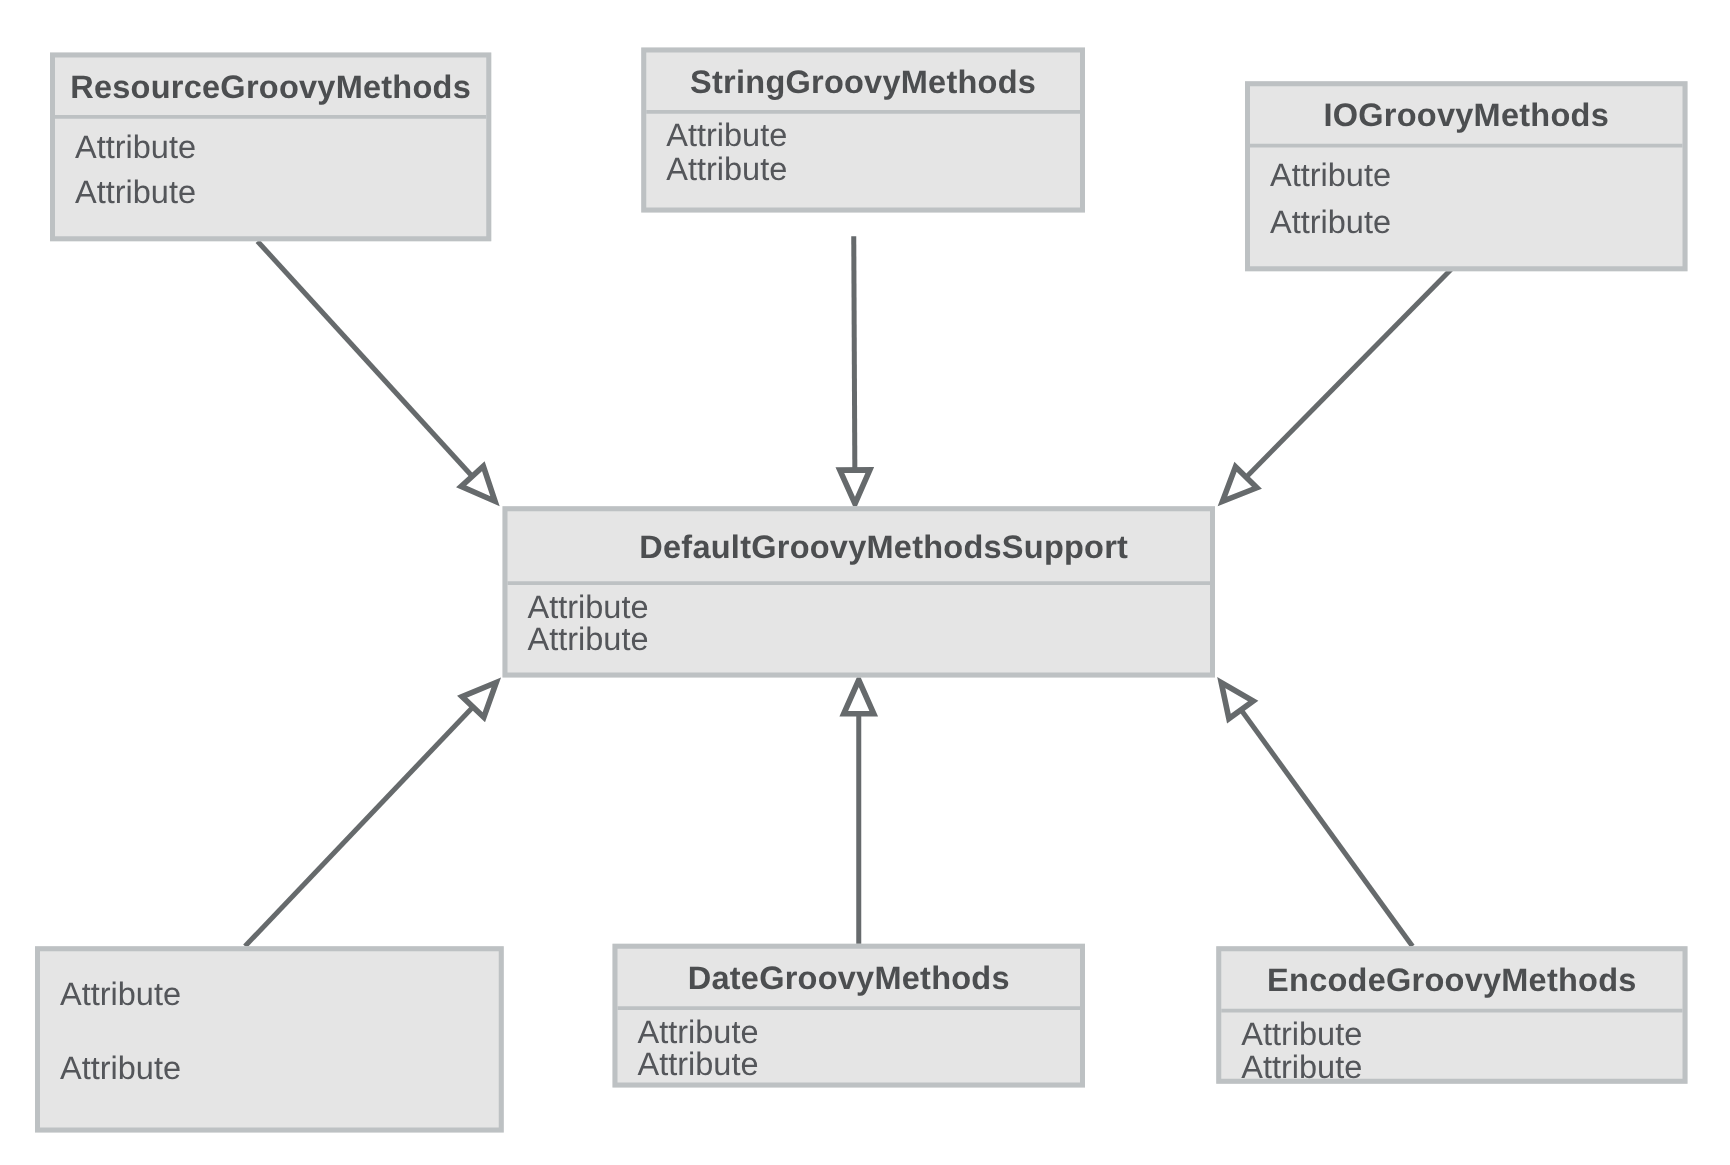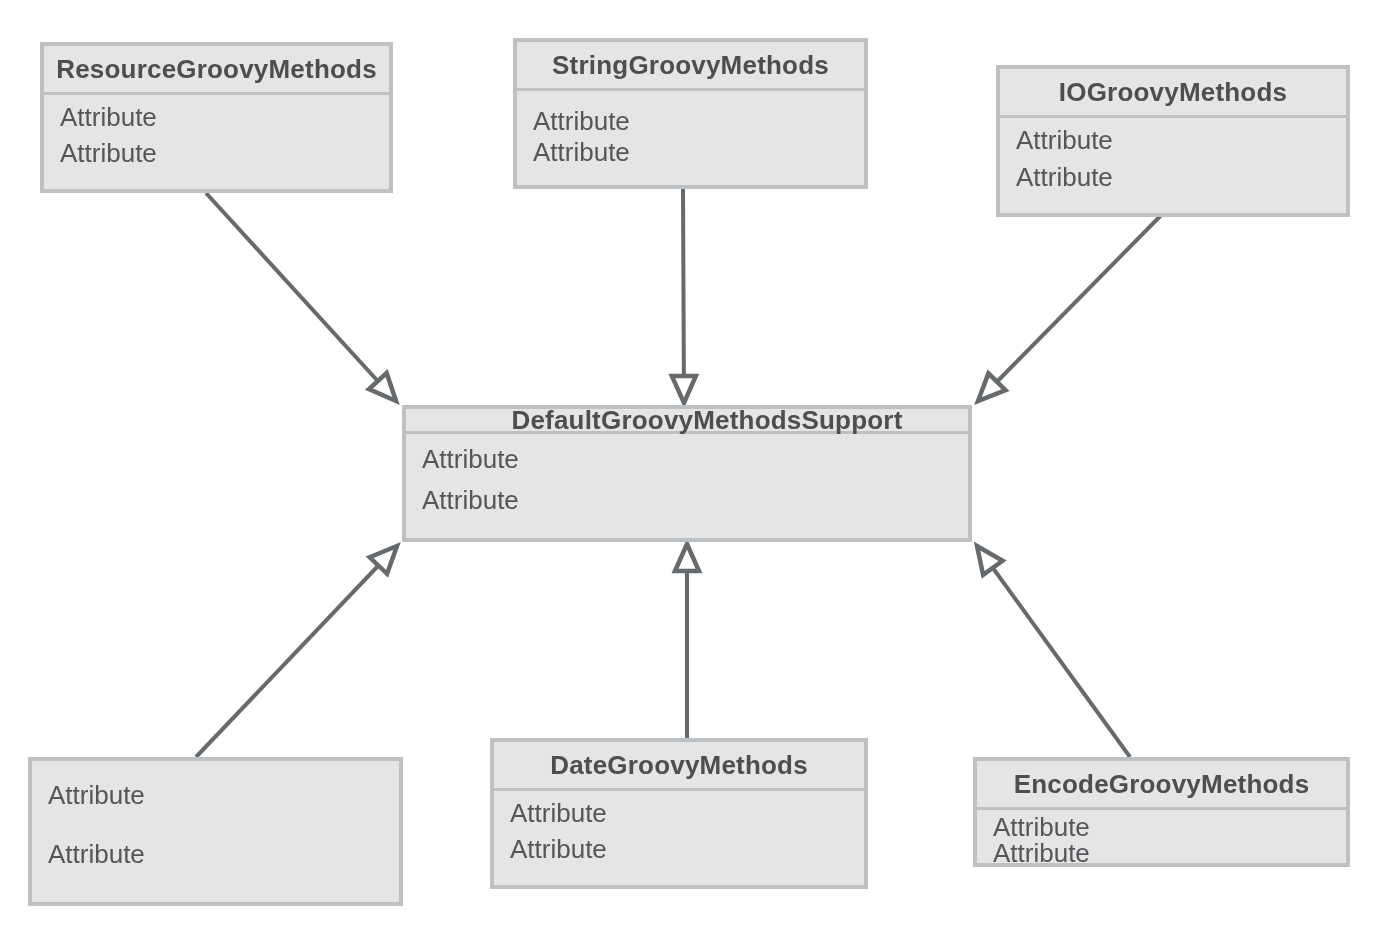--- a/index.html
+++ b/index.html
@@ -52,26 +52,26 @@
     justify-content: space-around;
     padding: 4px 0 18px 16px;
   }
   .uml-attr {
     font-size: 26px;
     color: var(--attr_text);
     line-height: 1;
   }
   
   .node-resource { left: 40px;  top: 42px;  width: 353px; height: 151px; }
-  .node-string   { left: 513px; top: 38px;  width: 355px; height: 151px; gap: 10px; }
+  .node-string   { left: 513px; top: 38px;  width: 355px; height: 132px; }
   .node-io       { left: 996px; top: 38px;  width: 354px; height: 152px; margin-top: 27px; }
   .node-support  { left: 402px; top: 405px; width: 570px; height: 137px; }
-  .node-support .uml-title { height: 25px; padding-left: 40px; }
+  .node-support .uml-title { height: 59px; padding-left: 40px; }
   .node-default  { left: 28px;  top: 757px; width: 375px; height: 149px; }
-  .node-date     { left: 490px; top: 738px; width: 378px; height: 151px; }
+  .node-date     { left: 490px; top: 755px; width: 378px; height: 115px; }
   .node-encode   { left: 973px; top: 757px; width: 377px; height: 110px; }
 </style>
 </head>
 <body>
 
 <div class="canvas">
 
   <svg class="edges-layer" viewBox="0 0 1384 932" xmlns="http://www.w3.org/2000/svg">
     <defs>
       <marker id="hollowArrow" markerUnits="userSpaceOnUse" markerWidth="38" markerHeight="34" refX="31" refY="16" orient="auto">

